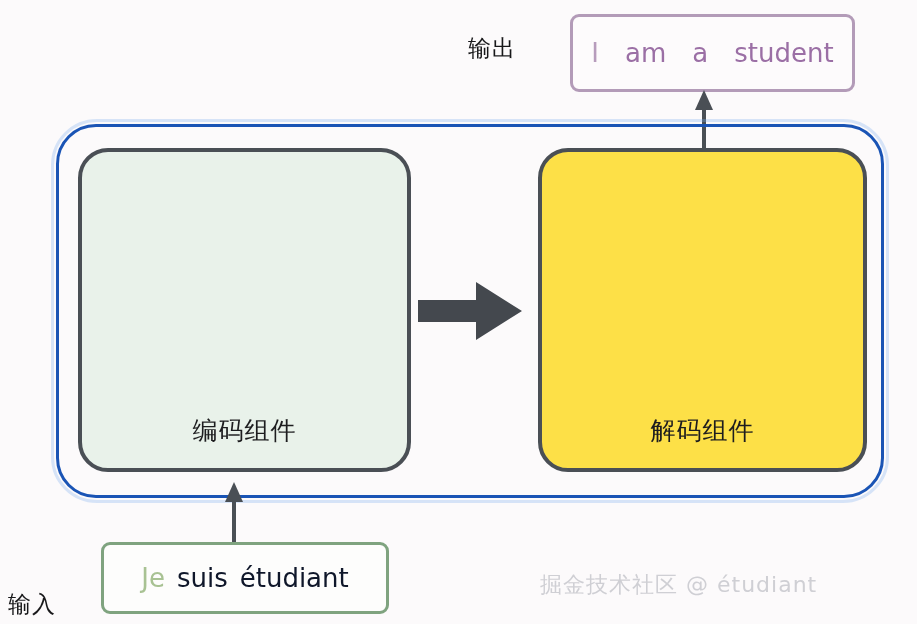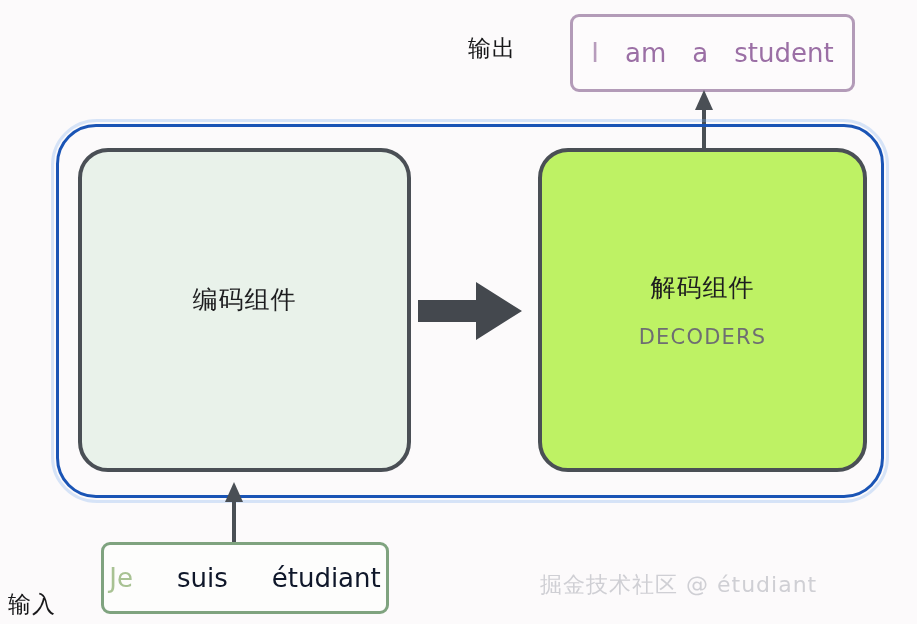--- a/index.html
+++ b/index.html
@@ -79,21 +79,21 @@
     left: 101px;
     top: 542px;
     width: 288px;
     height: 72px;
     background: #fdfdfc;
     border: 3px solid #7fa37f;
   }
   .input-box .tokens {
     display: flex;
     align-items: baseline;
-    gap: 44px;
+    gap: 12px;
     font-size: 26px;
     font-family: "DejaVu Sans", sans-serif;
   }
   .input-box .tok { color: #0f172a; }
   .input-box .tok.dim { color: #a8c293; }
 
   
   .outer-container {
     position: absolute;
     left: 56px;
@@ -116,22 +116,22 @@
     border-radius: 46px;
   }
 
   
   .block {
     position: absolute;
     box-sizing: border-box;
     border: 4px solid #4a4f55;
     border-radius: 30px;
     display: flex;
-    flex-direction: column;
-    align-items: center;
+    flex-direction: row;
+    align-items: flex-end;
     justify-content: center;
   }
   .block .cn {
     font-size: 25px;
     color: #1d1d1f;
     font-family: "DejaVu Sans", sans-serif;
     letter-spacing: 1px;
     margin-bottom: 21px;
   }
   .block .en {
@@ -147,21 +147,21 @@
     width: 333px;
     height: 324px;
     background: #e9f2ea;
   }
 
   .decoder-block {
     left: 538px;
     top: 148px;
     width: 329px;
     height: 324px;
-    background: #bef264;
+    background: #fde047;
   }
 
   
   .arrow-svg {
     position: absolute;
     pointer-events: none;
   }
 
   .arrow-main { left: 418px; top: 276px; }
   .arrow-in   { left: 222px; top: 482px; }
@@ -202,21 +202,20 @@
 
   <div class="outer-glow"></div>
   <div class="outer-container"></div>
 
   <div class="block encoder-block">
     <div class="cn">编码组件</div>
   </div>
 
   <div class="block decoder-block">
     <div class="cn">解码组件</div>
-    <div class="en">DECODERS</div>
   </div>
 
   <svg class="arrow-svg arrow-main" width="106" height="70" viewBox="0 0 106 70">
     <path d="M0,24 L58,24 L58,6 L104,35 L58,64 L58,46 L0,46 Z" fill="#44484e"></path>
   </svg>
 
   <svg class="arrow-svg arrow-in" width="24" height="62" viewBox="0 0 24 62">
     <line x1="12" y1="62" x2="12" y2="16" stroke="#4a4f55" stroke-width="4"></line>
     <polygon points="12,0 3,20 21,20" fill="#4a4f55"></polygon>
   </svg>

